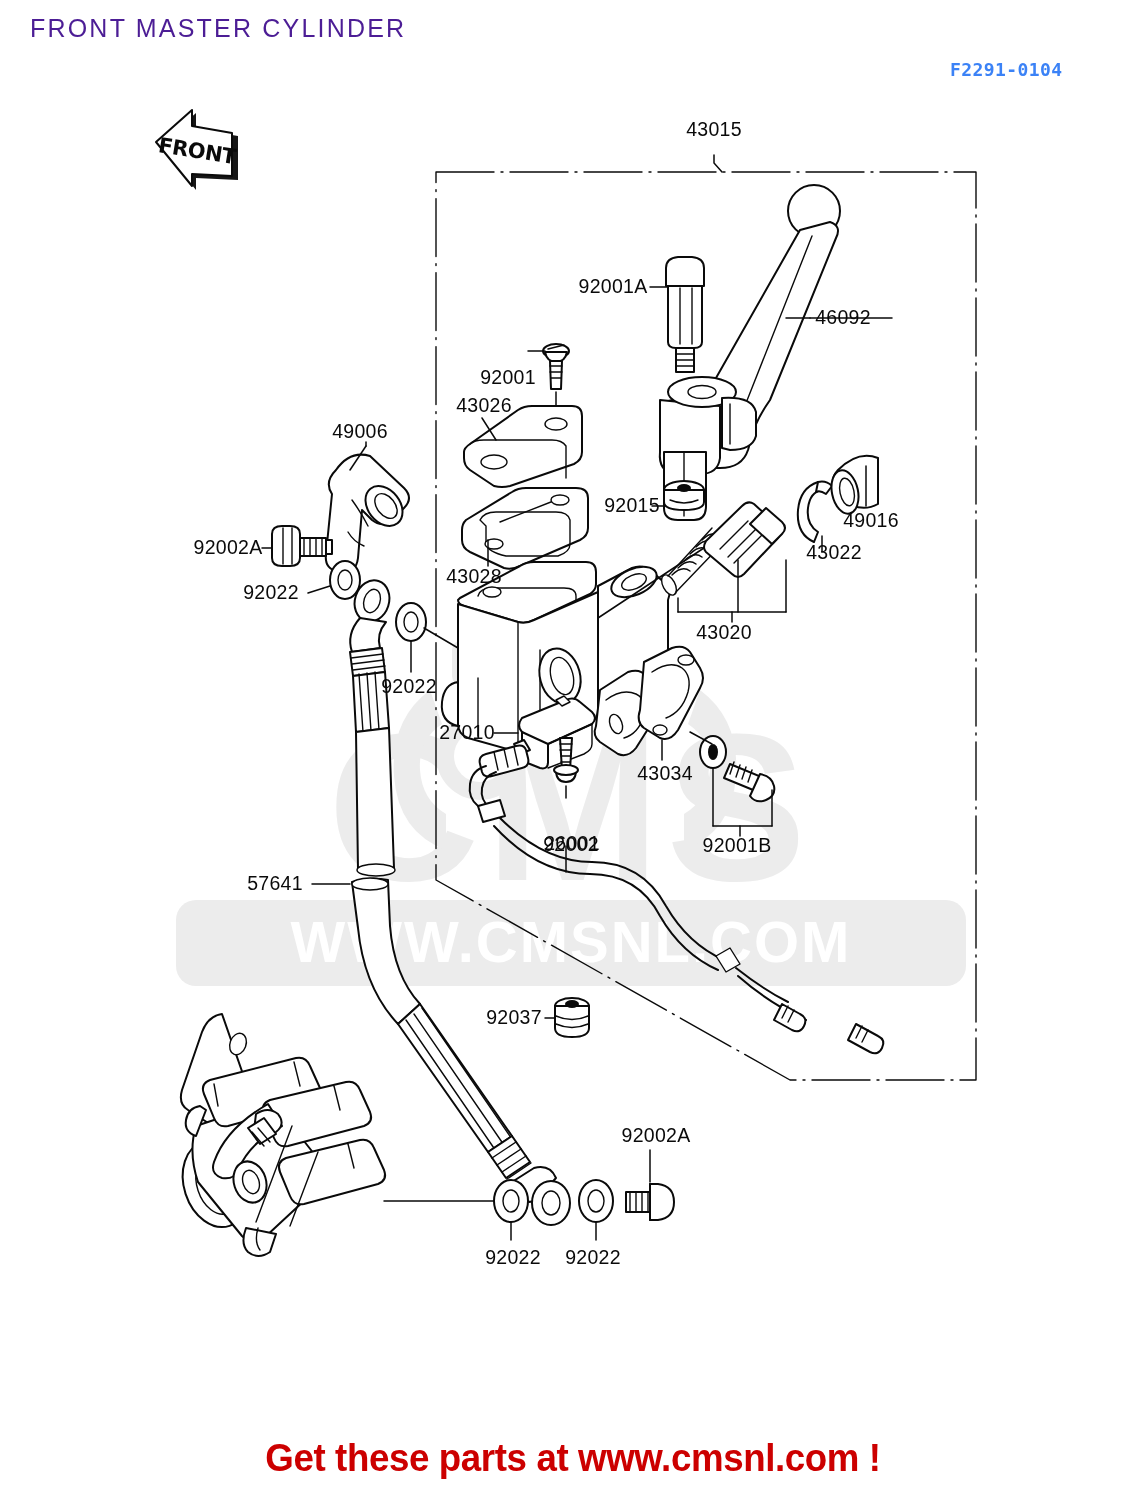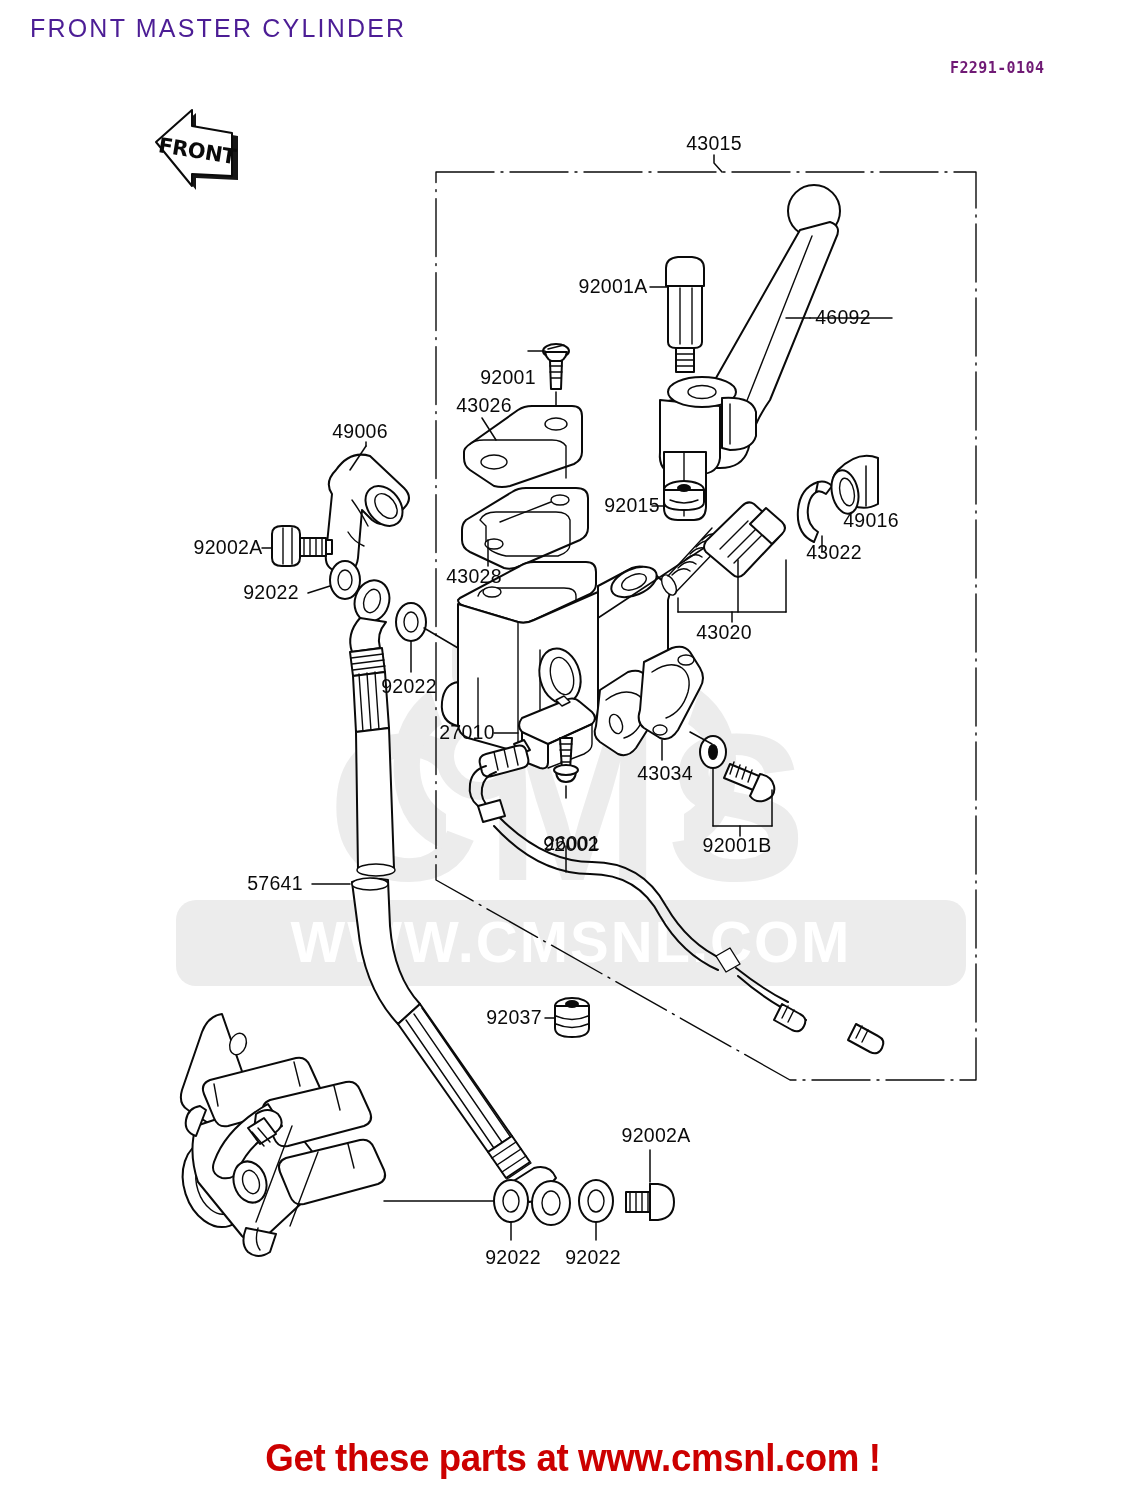--- a/index.html
+++ b/index.html
@@ -31,24 +31,24 @@
     letter-spacing: 2.2px;
     color: #4c1d95;
     font-weight: 400;
     white-space: nowrap;
   }
   #figure-code {
     position: absolute;
     left: 950px;
     top: 59px;
     font-family: "DejaVu Sans Mono", monospace;
-    font-size: 15px;
+    font-size: 18px;
     font-weight: 700;
     letter-spacing: 0.4px;
-    color: #701a75;
+    color: #3b82f6;
     white-space: nowrap;
   }
 
   
   #footer-cta {
     position: absolute;
     left: 0;
     right: 0;
     top: 1436px;
     text-align: center;
@@ -484,21 +484,21 @@
       <path class="fillw" d="M246,1228 q-6,16 2,24 q10,8 22,0 l6,-18 Z"></path>
       <path class="lnt" d="M258,1228 q-4,14 2,22"></path>
 
       <path class="fillw" d="M200,1106 q-12,2 -14,14 q-2,12 10,16 l10,-26 Z"></path>
       <path class="lnt" d="M292,1126 l-36,96"></path>
       <path class="lnt" d="M318,1152 l-28,74"></path>
     </g>
 
   </svg>
 
-  <div class="callout" style="left:714px; top:144px;text-align:center;">43015</div>
+  <div class="callout" style="left:714px; top:130px;text-align:center;">43015</div>
   <div class="callout" style="left:613px; top:287px;">92001A</div>
   <div class="callout" style="left:843px; top:318px;">46092</div>
   <div class="callout" style="left:508px; top:351px;margin-top:27px;">92001</div>
   <div class="callout" style="left:484px; top:406px;">43026</div>
   <div class="callout" style="left:360px; top:432px;">49006</div>
   <div class="callout" style="left:632px; top:506px;">92015</div>
   <div class="callout" style="left:871px; top:521px;">49016</div>
   <div class="callout" style="left:228px; top:548px;">92002A</div>
   <div class="callout" style="left:821px; top:553px;margin-left:13px;">43022</div>
   <div class="callout" style="left:474px; top:577px;">43028</div>

